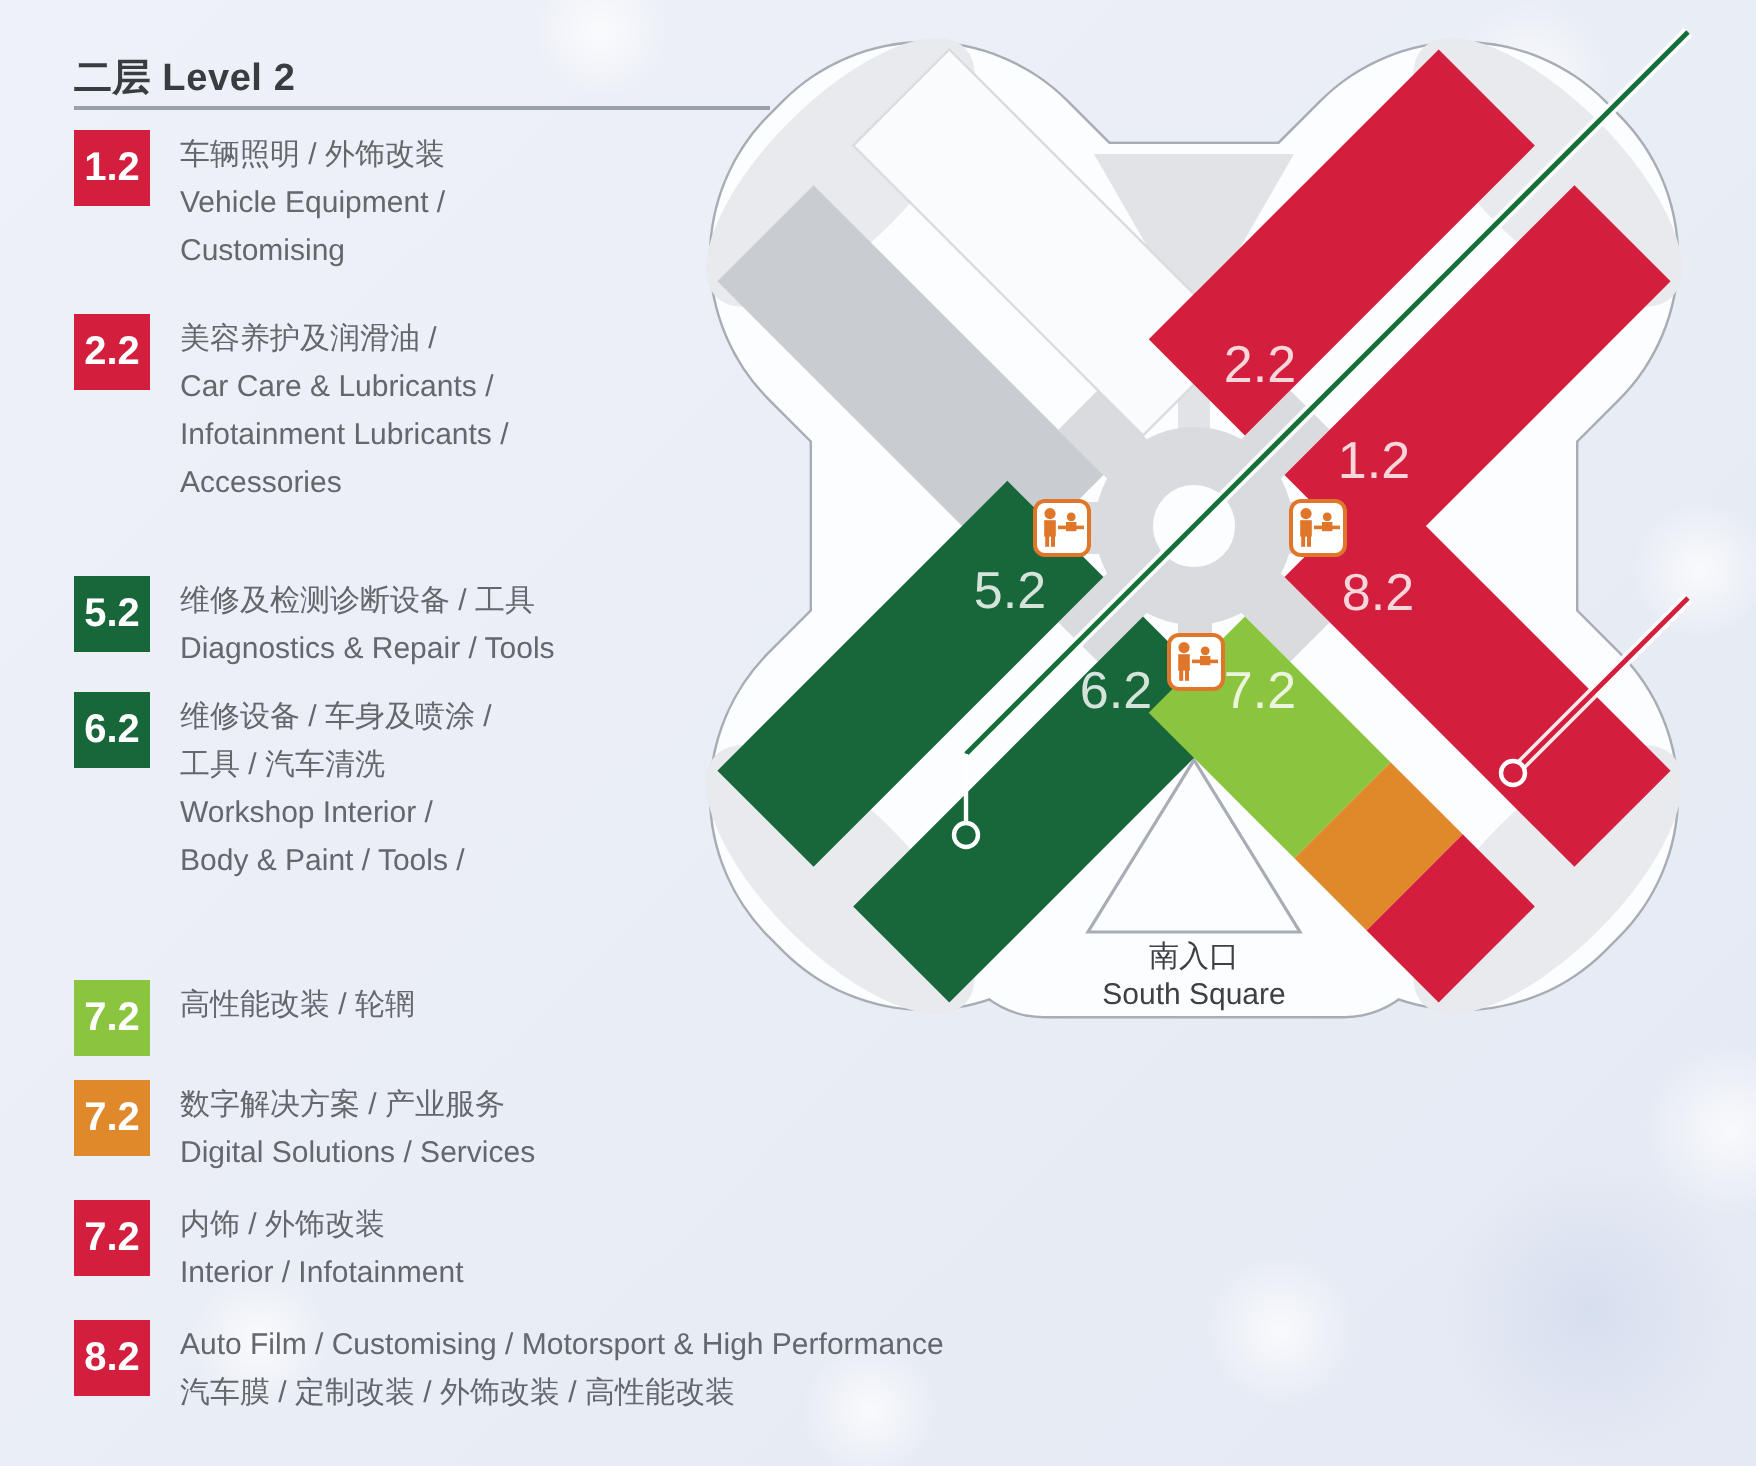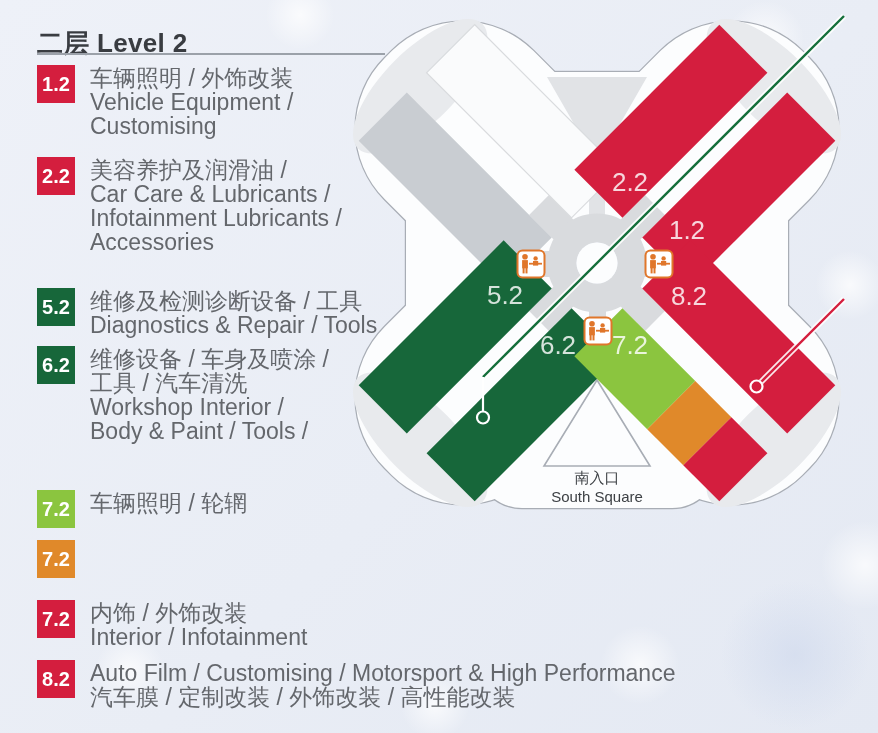--- a/index.html
+++ b/index.html
@@ -6,26 +6,26 @@
   body{
     width:878px;height:733px;position:relative;overflow:hidden;
     font-family:"Liberation Sans", sans-serif;
     background:linear-gradient(135deg,#eef1f8 0%,#e9edf5 55%,#e4e9f3 100%);
   }
   .bokeh{position:absolute;border-radius:50%;pointer-events:none;
     background:radial-gradient(circle, rgba(255,255,255,.75), rgba(255,255,255,0) 70%);}
   .bokeh.dark{background:radial-gradient(circle, rgba(203,214,236,.55), rgba(203,214,236,0) 70%);}
 
   .legend{position:absolute;left:0;top:0;width:878px;height:733px;}
-  .legend-title{position:absolute;left:37px;top:26px;font-size:26px;font-weight:bold;color:#393c41;letter-spacing:.3px;}
+  .legend-title{position:absolute;left:37px;top:26px;font-size:19px;font-weight:bold;color:#393c41;letter-spacing:.3px;}
   .title-rule{position:absolute;left:37px;top:53px;width:348px;height:1.5px;background:#9ba1a9;}
   .lg-item{position:absolute;left:37px;display:flex;align-items:flex-start;}
   .lg-box{width:38px;height:38px;flex:0 0 38px;color:#fff;font-size:20px;font-weight:bold;
     display:flex;align-items:center;justify-content:center;}
-  .lg-text{margin-left:15px;padding-top:1px;font-size:23px;line-height:24px;color:#64676c;white-space:nowrap;}
+  .lg-text{margin-left:15px;padding-top:1px;font-size:15px;line-height:24px;color:#64676c;white-space:nowrap;}
 
   .map-svg{position:absolute;left:0;top:0;}
   .hall-num{font-family:"Liberation Sans",sans-serif;font-size:26px;fill:#ffffff;fill-opacity:.82;}
   .south-lab{font-family:"Liberation Sans",sans-serif;font-size:15px;fill:#3d4145;}
 </style>
 </head>
 <body>
 
 <div class="bokeh" style="left:265px;top:-20px;width:70px;height:70px;"></div>
 <div class="bokeh" style="left:725px;top:0px;width:80px;height:80px;"></div>
@@ -188,28 +188,32 @@
           <div>Workshop Interior /</div>
           <div>Body &amp; Paint / Tools /</div>
         </div>
   </div>
 
   <div class="lg-item" style="top: 490px;">
     <div class="lg-box" style="background: rgb(139, 197, 63);">
           <span>7.2</span>
         </div>
     <div class="lg-text">
-          <div>车辆照明 / 轮辋</div>
+          <div>高性能改装 / 轮辋</div>
         </div>
   </div>
 
   <div class="lg-item" style="top: 540px;">
     <div class="lg-box" style="background: rgb(224, 137, 42);">
           <span>7.2</span>
         </div>
+    <div class="lg-text">
+          <div>数字解决方案 / 产业服务</div>
+          <div>Digital Solutions / Services</div>
+        </div>
   </div>
 
   <div class="lg-item" style="top: 600px;">
     <div class="lg-box" style="background: rgb(212, 30, 62);">
           <span>7.2</span>
         </div>
     <div class="lg-text">
           <div>内饰 / 外饰改装</div>
           <div>Interior / Infotainment</div>
         </div>

